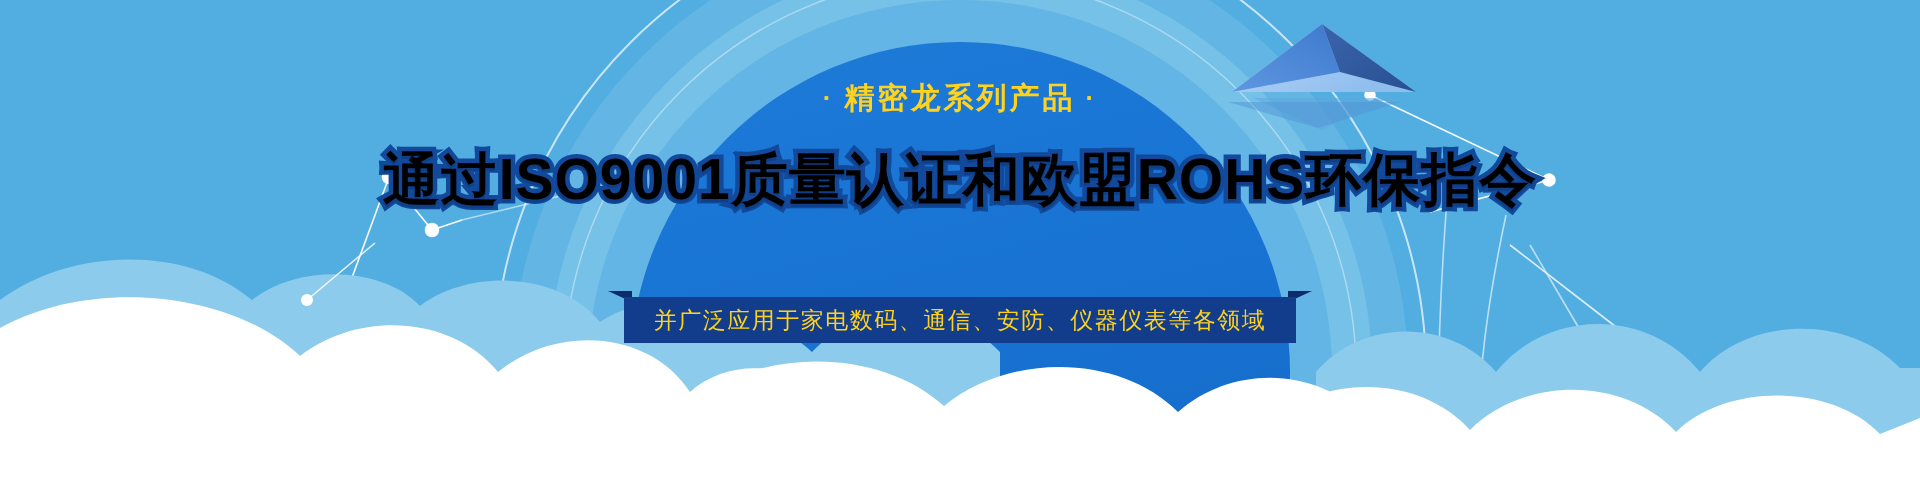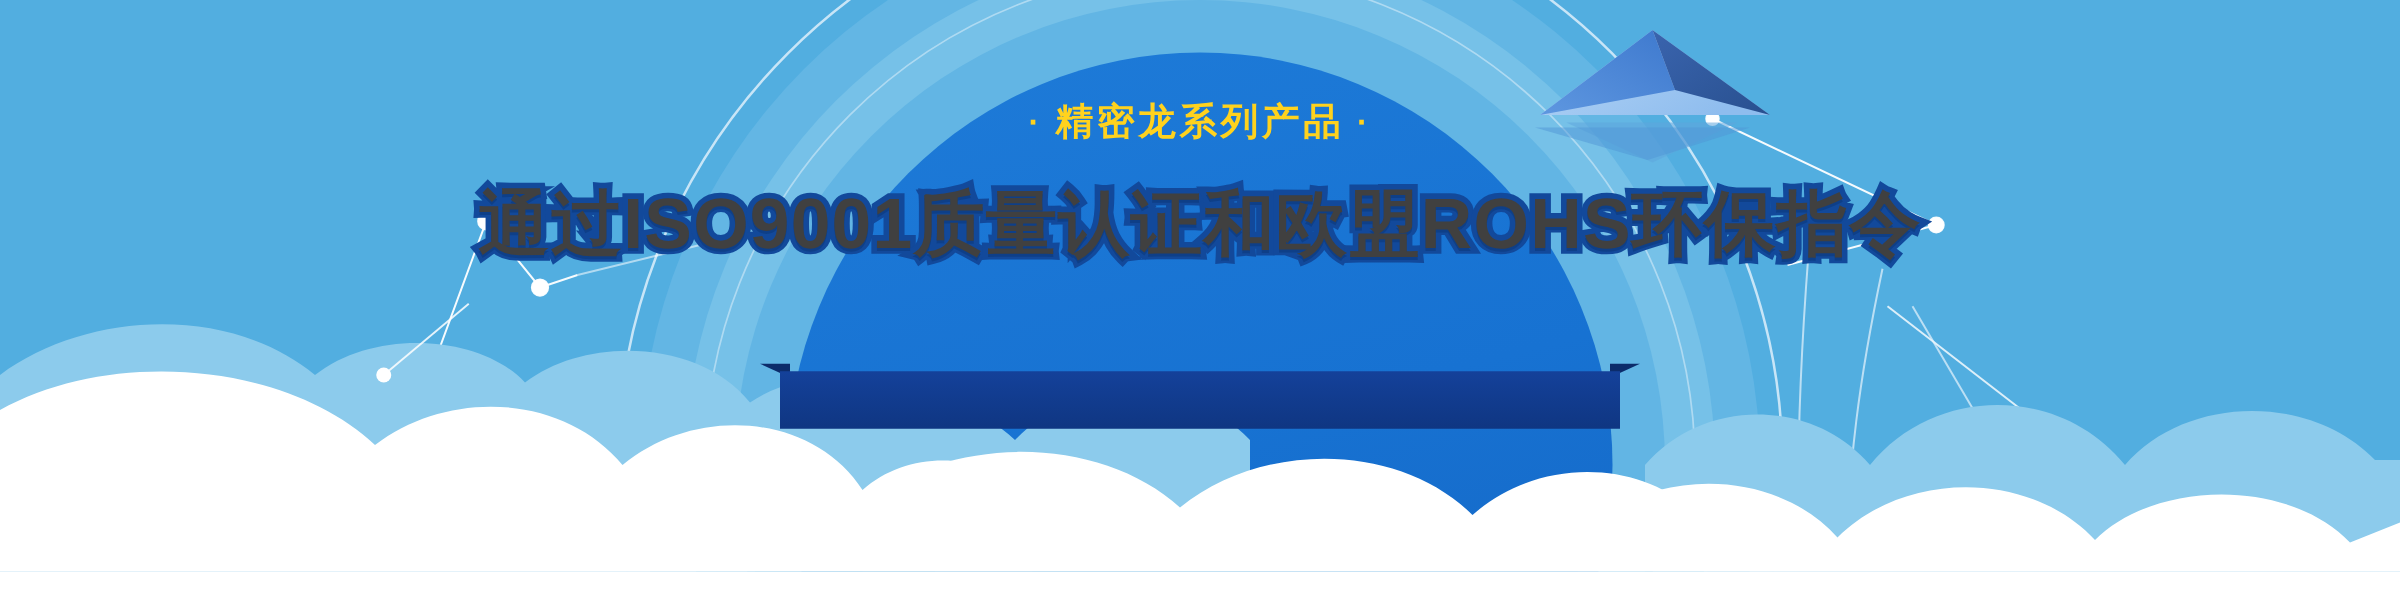--- a/index.html
+++ b/index.html
@@ -65,21 +65,21 @@
     line-height: 74px;
     height: 74px;
   }
   .headline {
     display: inline-block;
     position: relative;
     font-size: 57px;
     font-weight: bold;
     letter-spacing: 1px;
     white-space: nowrap;
-    color: #404040;
+    color: #000000;
     -webkit-text-stroke: 9px #12499B;
     paint-order: stroke fill;
     text-shadow:
        0 3px 0 rgba(8,45,100,0.35);
   }
   .ribbon {
     position: absolute;
     top: 297px;
     left: 50%;
     transform: translateX(-50%);
@@ -238,15 +238,20 @@
   <div class="text-stack">
 
     <div class="eyebrow">
       <span class="dot-sep">·</span><span>精密龙系列产品</span><span class="dot-sep">·</span>
     </div>
 
     <div class="headline-wrap">
       <span class="headline">通过ISO9001质量认证和欧盟ROHS环保指令</span>
     </div>
 
+    <div class="ribbon">
+      <div class="ribbon-body">
+        <span class="ribbon-label">并广泛应用于家电数码、通信、安防、仪器仪表等各领域</span>
+      </div>
+    </div>
 
   </div>
 </div>
 
 </body></html>

